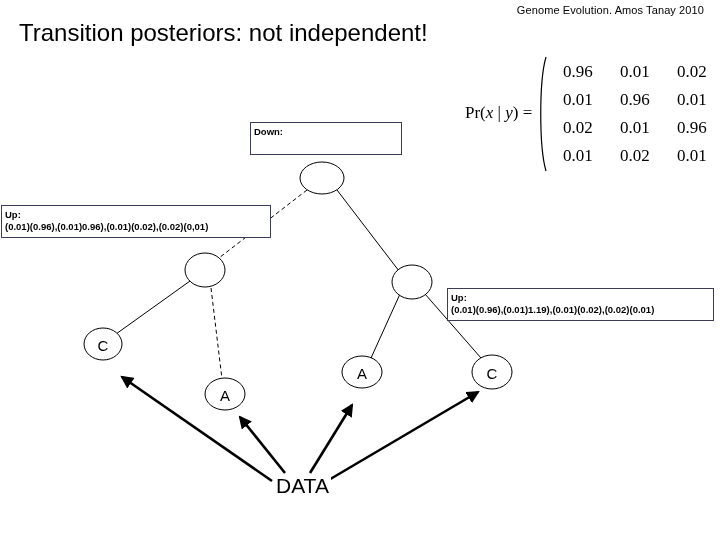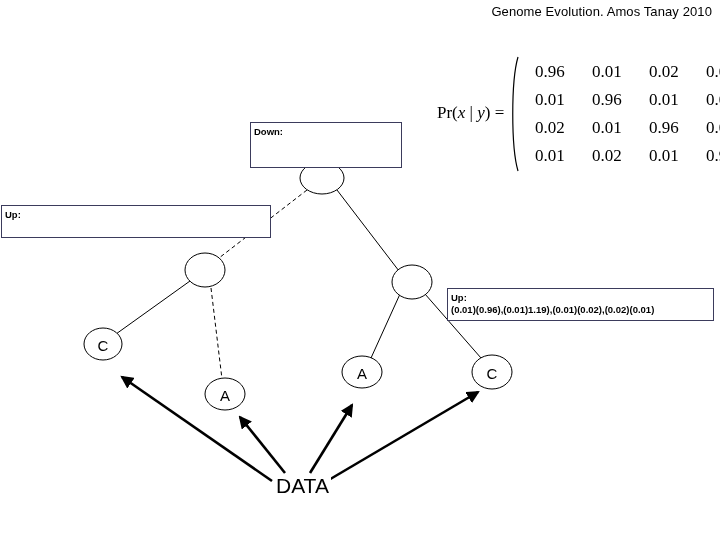--- a/index.html
+++ b/index.html
@@ -18,23 +18,23 @@
   #slide {
     position: absolute;
     left: 0; top: 0;
     width: 720px;
     height: 540px;
     background: #ffffff;
   }
   
   .credit {
     position: absolute;
-    right: 8px;
+    right: 16px;
     top: 4px;
-    font-size: 13px;
+    font-size: 11px;
     font-family: "Liberation Sans", sans-serif;
     letter-spacing: 0.1px;
     white-space: nowrap;
     color: #000;
   }
   
   .slide-title {
     position: absolute;
     left: 19px;
     top: 19px;
@@ -51,20 +51,21 @@
     display: flex;
     align-items: center;
     font-family: "Liberation Serif", serif;
   }
   .formula-lhs {
     font-size: 17px;
     font-family: "Liberation Serif", serif;
     white-space: nowrap;
     padding-right: 4px;
     padding-bottom: 2px;
+    margin-left: 28px;
   }
   .formula-lhs .ital { font-style: italic; }
   .matrix-wrap {
     position: relative;
     display: flex;
     align-items: stretch;
   }
   .paren {
     width: 11px;
     position: relative;
@@ -92,21 +93,21 @@
     font-weight: bold;
     font-size: 9.5px;
     line-height: 12px;
     padding: 3px 3px 4px 3px;
     box-sizing: border-box;
     white-space: nowrap;
     z-index: 6;
   }
   .anno-box .lbl { display: block; }
   .anno-box .vals { display: block; }
-  #box-down { left: 250px; top: 122px; width: 152px; height: 46px; }
+  #box-down { left: 250px; top: 122px; width: 152px; height: 33px; }
   #box-up-left { left: 1px; top: 205px; width: 270px; height: 33px; }
   #box-up-right { left: 447px; top: 288px; width: 267px; height: 33px; }
   
   #tree {
     position: absolute;
     left: 0; top: 0;
     width: 720px;
     height: 540px;
     z-index: 3;
   }
@@ -137,20 +138,21 @@
     white-space: nowrap;
   }
 </style>
 </head>
 <body>
 
 <div id="slide">
 
   <div class="credit">Genome Evolution. Amos Tanay 2010</div>
 
+  <div class="slide-title">Transition posteriors: not independent!</div>
 
   <svg id="tree" viewBox="0 0 720 540" xmlns="http://www.w3.org/2000/svg">
 
     <g fill="none" stroke="#000000" stroke-width="1">
       <line x1="307" y1="190" x2="219" y2="258" stroke-dasharray="4 3"></line>
       <line x1="337" y1="190" x2="399" y2="271"></line>
       <line x1="190" y1="281" x2="116" y2="334"></line>
       <line x1="211" y1="288" x2="222" y2="379" stroke-dasharray="4 3"></line>
       <line x1="400" y1="294" x2="371" y2="358"></line>
       <line x1="425" y1="294" x2="481" y2="358"></line>
@@ -203,20 +205,21 @@
   </svg>
 
   <div class="data-label">DATA</div>
 
   <div class="anno-box" id="box-down">
     <span class="lbl">Down:</span>
   </div>
 
   <div class="anno-box" id="box-up-left">
     <span class="lbl">Up:</span>
+    <span class="vals">(0.01)(0.96),(0.01)0.96),(0.01)(0.02),(0.02)(0,01)</span>
   </div>
 
   <div class="anno-box" id="box-up-right">
     <span class="lbl">Up:</span>
     <span class="vals">(0.01)(0.96),(0.01)1.19),(0.01)(0.02),(0.02)(0.01)</span>
   </div>
 
   <div class="formula">
     <div class="formula-lhs">
       <span>Pr(</span><span class="ital">x</span><span> | </span><span class="ital">y</span><span>) =</span>

